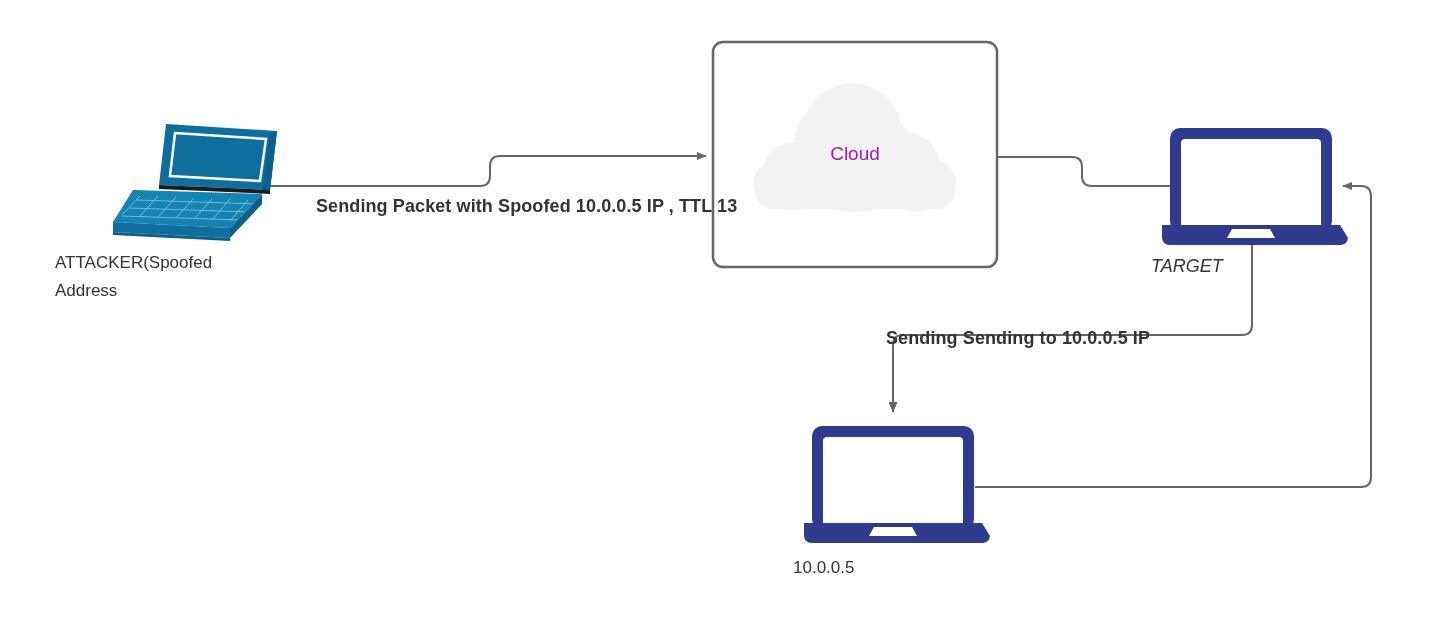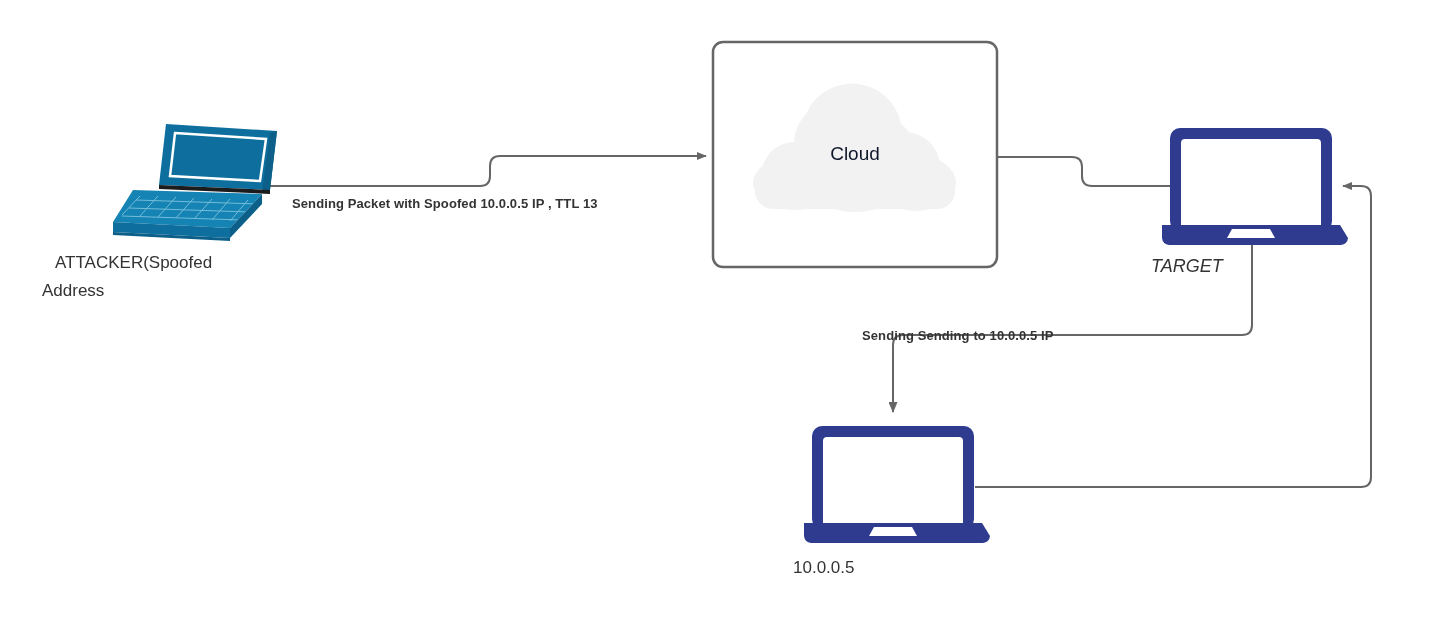--- a/index.html
+++ b/index.html
@@ -24,38 +24,39 @@
     width: 1449px;
     height: 622px;
   }
   .lbl {
     position: absolute;
     color: #333333;
     white-space: pre;
     line-height: 1.18;
   }
   .edge-label {
-    font-size: 13px;
+    font-size: 18px;
     font-weight: bold;
     letter-spacing: 0.1px;
+    margin-left: 24px;
   }
   .node-label {
     font-size: 17px;
     font-weight: normal;
     text-align: left;
   }
   .node-label-em {
     font-size: 18px;
     font-weight: normal;
     font-style: italic;
   }
   .cloud-text {
     font-size: 19px;
     font-weight: normal;
-    color: #0f172a;
+    color: #a21caf;
     text-align: center;
   }
 </style>
 </head>
 <body>
 
 <div id="canvas">
 
   <svg id="diagram-svg" viewBox="0 0 1449 622" xmlns="http://www.w3.org/2000/svg">
     <defs>
@@ -141,19 +142,19 @@
   </svg>
 
   <div class="lbl edge-label" style="left:292px; top:196px;">Sending Packet with Spoofed 10.0.0.5 IP , TTL 13</div>
 
   <div class="lbl cloud-text" style="left:713px; top:143px; width:284px;">Cloud</div>
 
   <div class="lbl edge-label" style="left:862px; top:328px;">Sending Sending to 10.0.0.5 IP</div>
 
 
   <div class="lbl node-label" style="left:55px; top:253px; width:280px;">ATTACKER(Spoofed</div>
-  <div class="lbl node-label" style="left:42px; top:281px; width:280px;">Address</div>
+  <div class="lbl node-label" style="left:55px; top:281px; width:280px;">Address</div>
 
   <div class="lbl node-label-em" style="left:1151px; top:256px; width:200px;">TARGET</div>
 
   <div class="lbl node-label" style="left:793px; top:558px; width:200px;">10.0.0.5</div>
 
 </div>
 
 </body></html>

